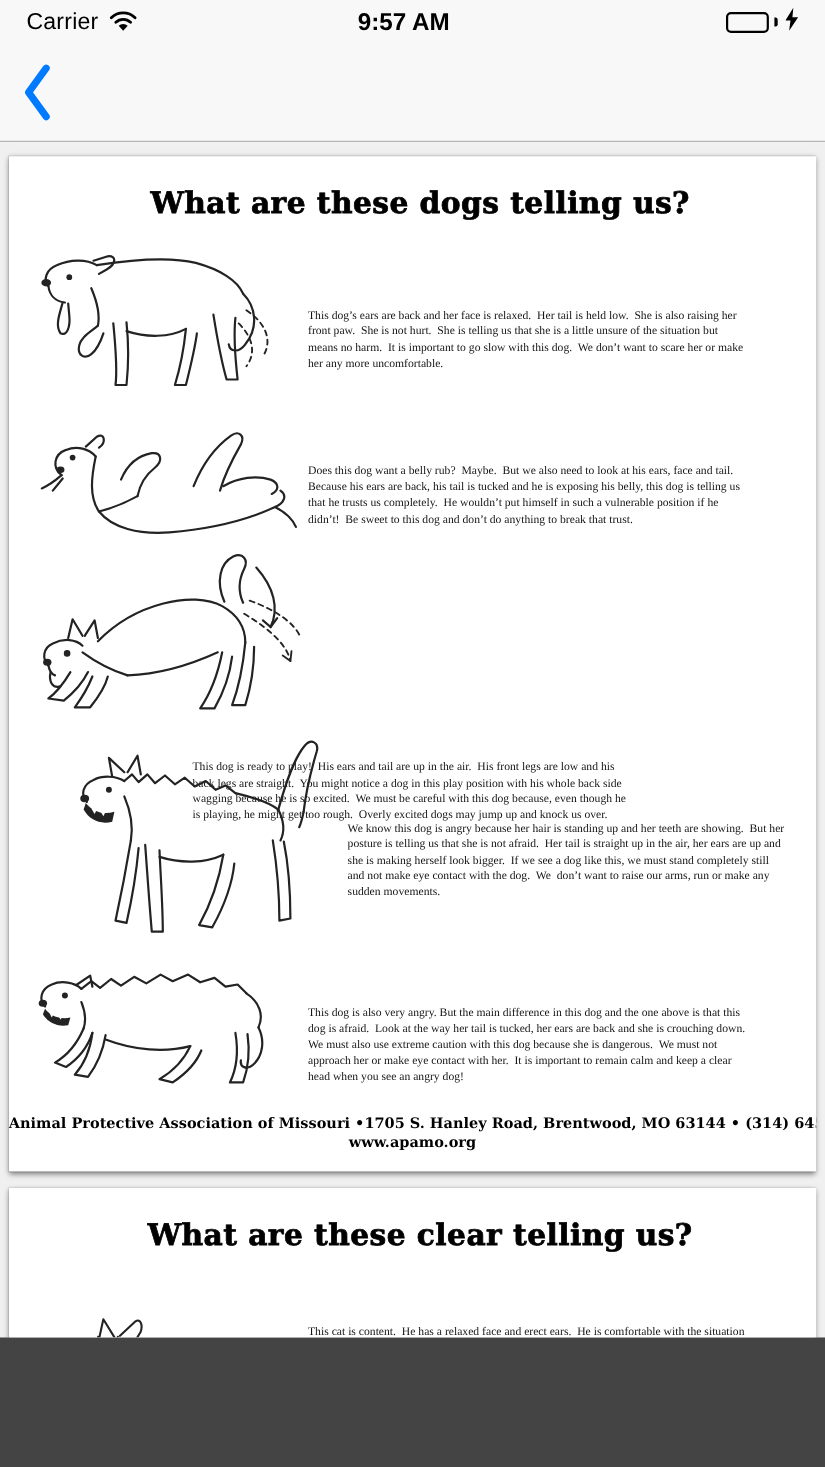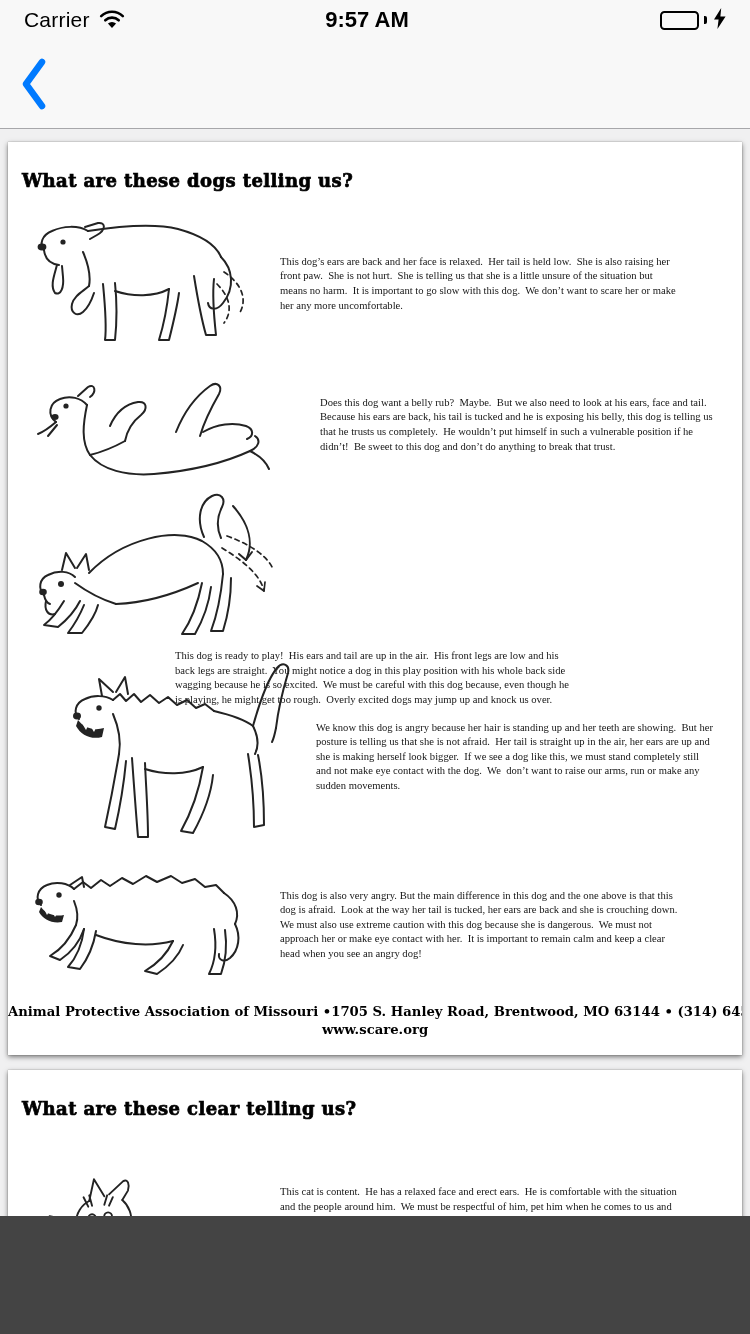--- a/index.html
+++ b/index.html
@@ -36,39 +36,39 @@
   .back-button { margin-left:15px; padding:6px; cursor:pointer; line-height:0; }
   
   .content { height:1204px; overflow:hidden; padding-top:13px; background:#f0f0f1; }
   .page-card {
     background:#fff; margin:0 8px;
     box-shadow:0 2px 5px rgba(0,0,0,.5), 0 0 1px rgba(0,0,0,.4);
     padding-top:28px; overflow:hidden;
   }
   .page-card.second { margin-top:15px; height:100%; }
   .doc-title {
-    font-family:"DejaVu Serif", serif; font-weight:800;
-    font-size:18px; color:#000; letter-spacing:.4px;padding-left:14px;
+    text-align:center; font-family:"DejaVu Serif", serif; font-weight:800;
+    font-size:27px; color:#000; letter-spacing:.4px;padding-left:14px;
     -webkit-text-stroke:.7px #000;
   }
   .row { display:flex; margin-top:0; }
   .row-1 { height:150px; margin-top:18px; }
-  .row-2 { height:132px;gap:40px; }
+  .row-2 { height:132px; }
   .row-3 { height:166px;flex-direction:column; }
   .row-4 { height:200px;padding-left:36px; }
   .row-5 { height:136px;align-items:center; }
   .row-cat { height:280px; margin-top:24px; }
   .illo {
     width:272px; flex:none; display:flex; align-items:center;
     padding-left:20px;
   }
   .para {
     width:400px; align-self:center;
     font-family:"Liberation Serif", serif; font-size:10.6px; line-height:14.6px;
-    color:#151515; white-space:pre-wrap;
+    color:#151515; white-space:pre-wrap;margin-top:32px;
   }
   .row-cat .illo { align-items:flex-start; padding-top:22px; padding-left:34px; }
   .row-cat .para { align-self:flex-start; margin-top:42px; }
   .doc-footer {
     margin-top:10px; padding-bottom:16px; text-align:center;
     font-family:"DejaVu Serif", serif; font-weight:700; font-size:13.2px;
     color:#000; line-height:18px; white-space:nowrap;
   }
   svg.lineart { display:block; }
   .ink { fill:none; stroke:#232323; stroke-width:2; stroke-linecap:round; stroke-linejoin:round; }
@@ -246,21 +246,21 @@
             <polygon points="25,54 27,58 30,53" fill="#fff"></polygon>
             <circle class="ink-fill" cx="31" cy="36" r="2.7"></circle>
             <ellipse class="ink-fill" cx="11" cy="43" rx="3.8" ry="3.2"></ellipse>
           </svg>
         </div>
         <div class="para">This dog is also very angry. But the main difference in this dog and the one above is that this dog is afraid.  Look at the way her tail is tucked, her ears are back and she is crouching down.  We must also use extreme caution with this dog because she is dangerous.  We must not approach her or make eye contact with her.  It is important to remain calm and keep a clear head when you see an angry dog!</div>
       </div>
 
       <div class="doc-footer">
         <div>Animal Protective Association of Missouri •1705 S. Hanley Road, Brentwood, MO 63144 • (314) 645-4610</div>
-        <div>www.scare.org</div>
+        <div>www.apamo.org</div>
       </div>
     </div>
 
     <div class="page-card second">
       <div class="doc-title">What are these clear telling us?</div>
 
       <div class="row row-cat">
         <div class="illo">
           <svg class="lineart" width="252" height="140" viewBox="0 0 252 140">
             <g class="ink">

